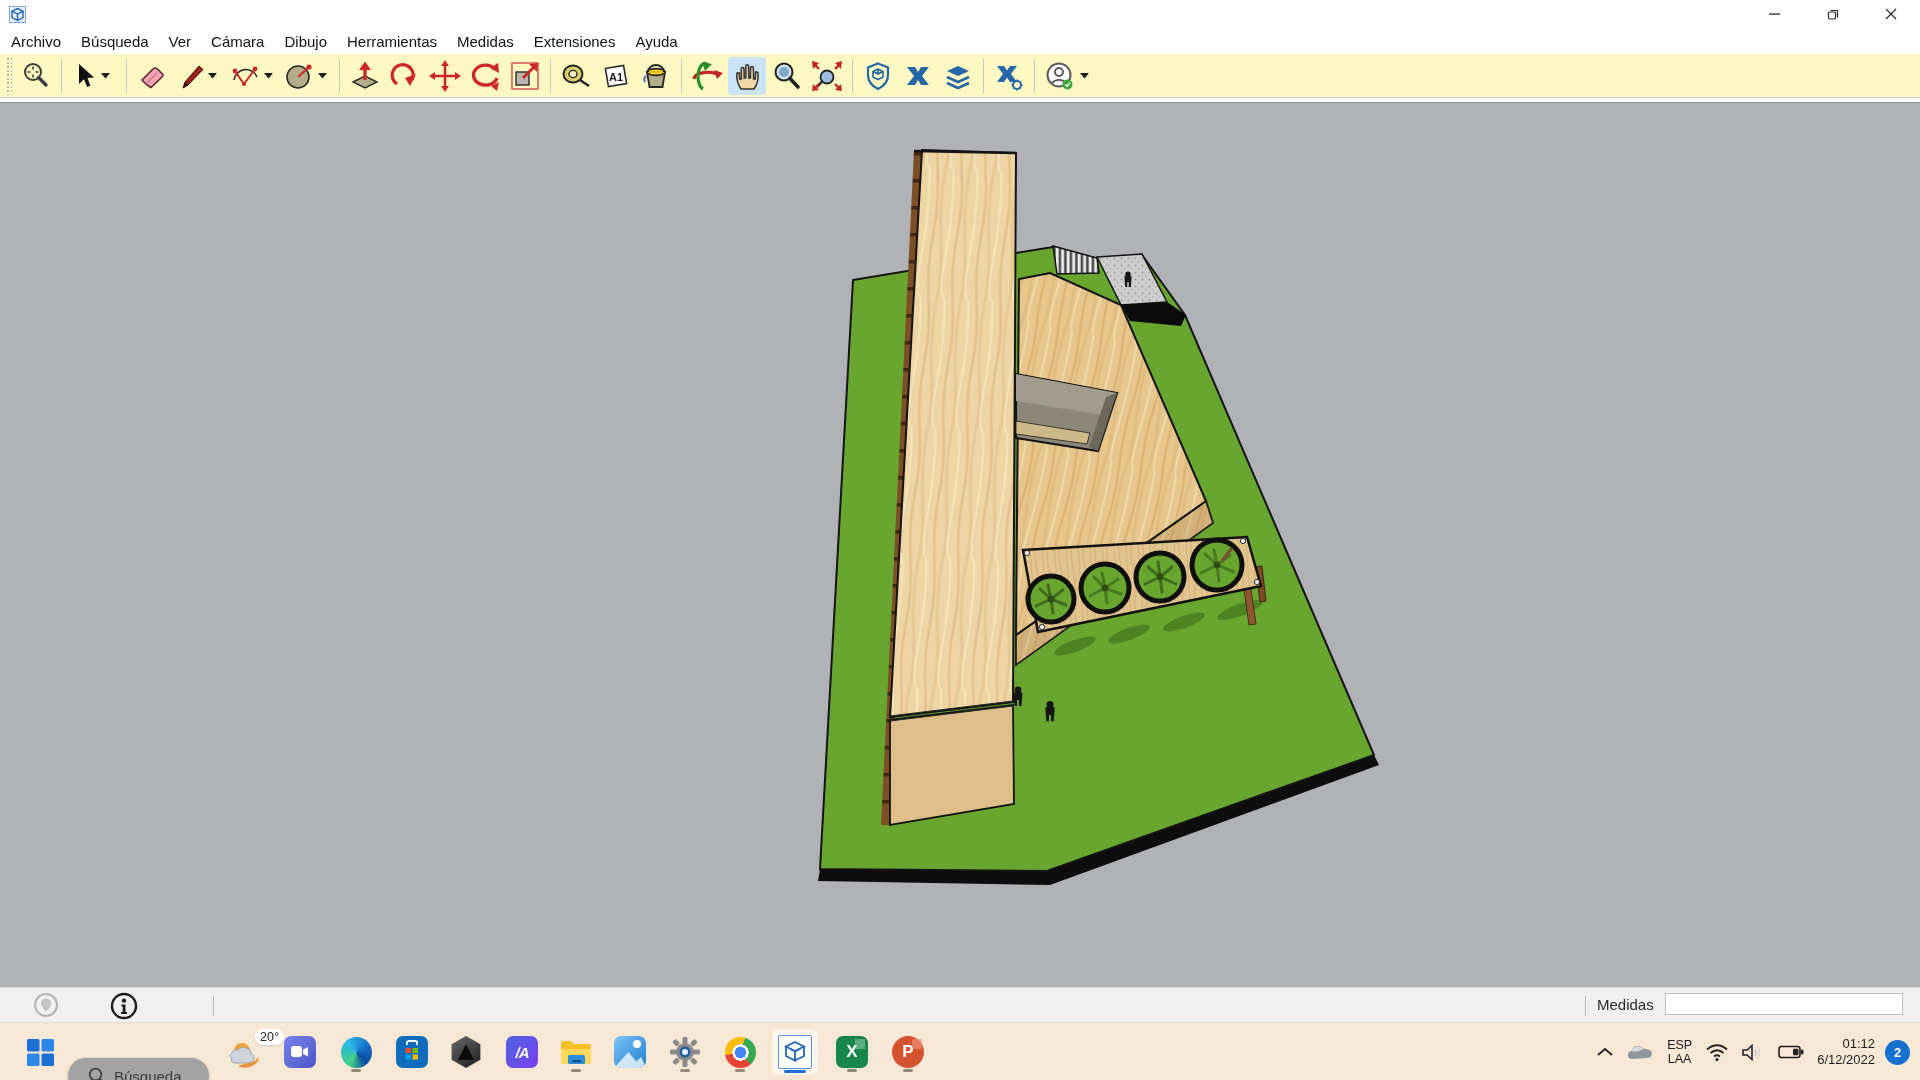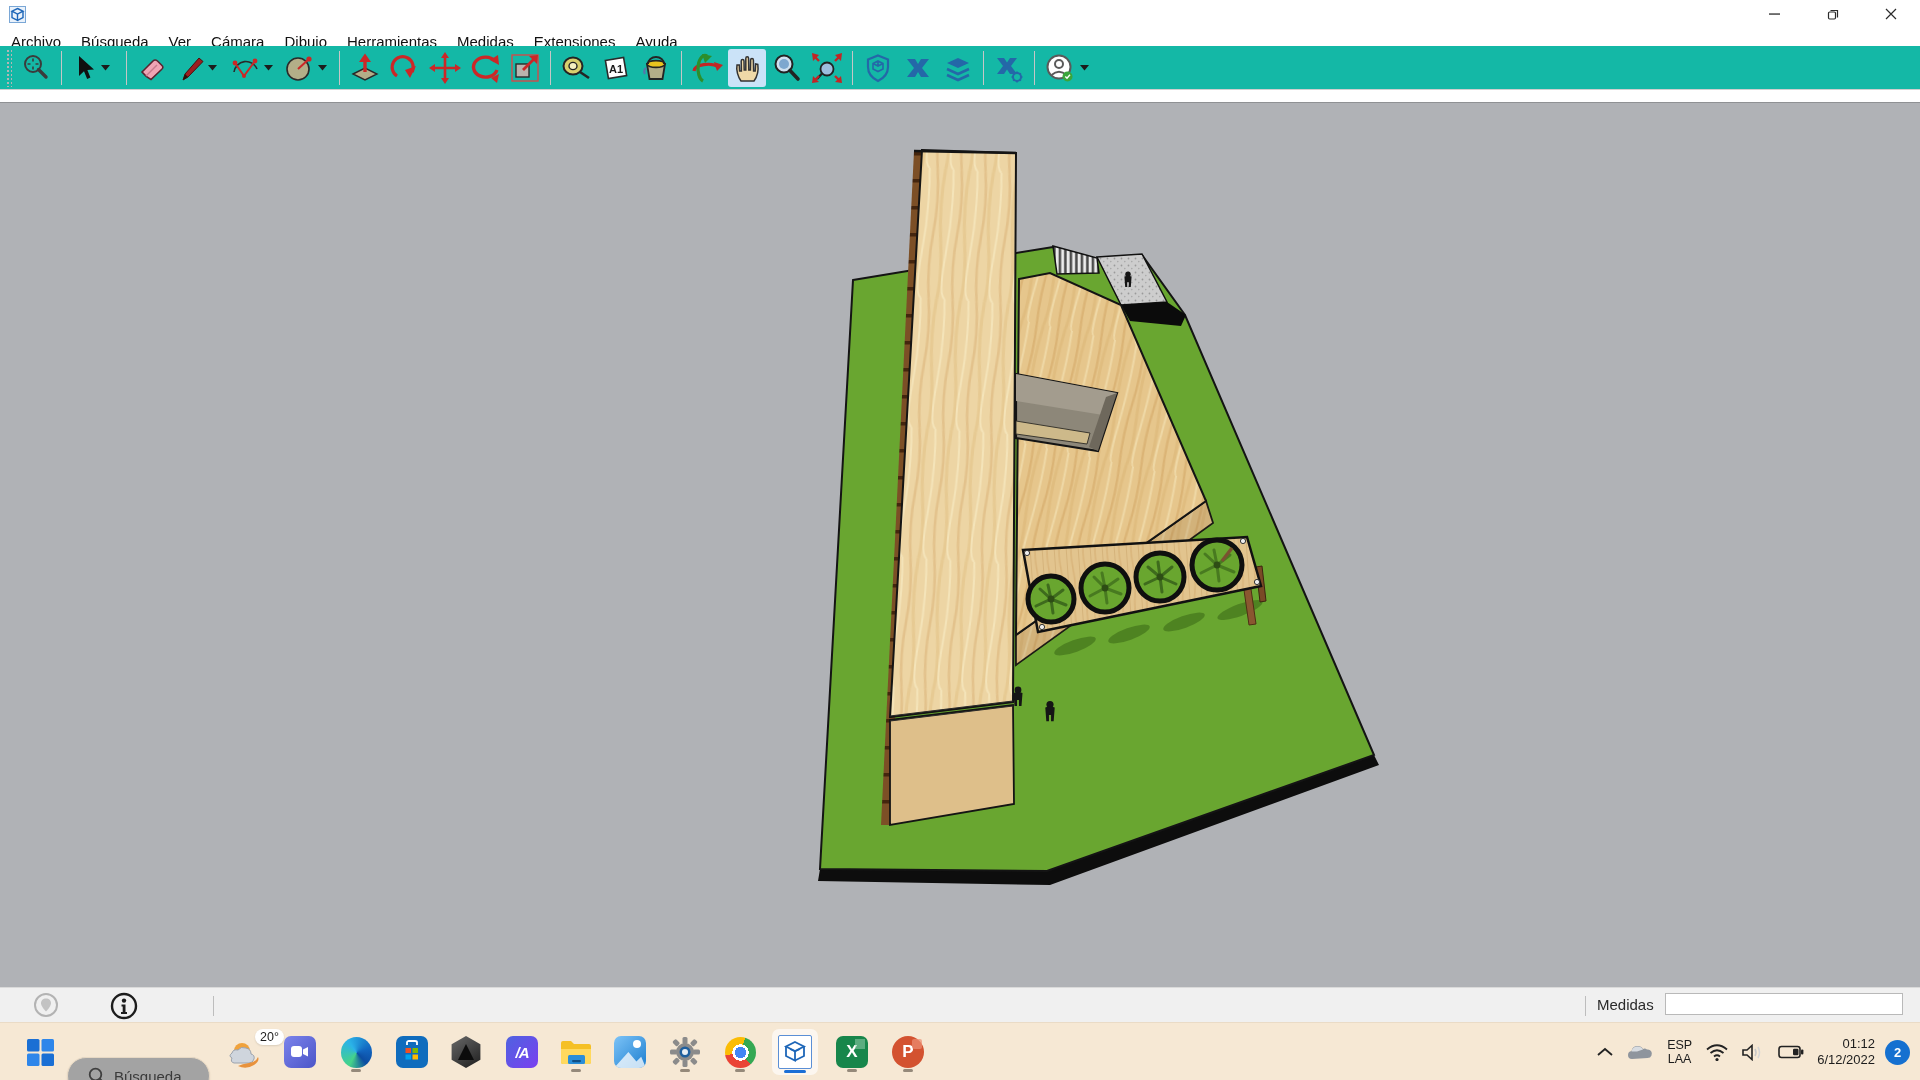--- a/index.html
+++ b/index.html
@@ -8,21 +8,21 @@
   .titlebar{position:absolute;left:0;top:0;width:1920px;height:28px;background:#fff;display:flex;align-items:center;}
   .titlebar .appicon{width:17px;height:17px;margin:0 8px 0 9px;}
   .titlebar .title{font-size:13px;color:#1b1b1b;white-space:nowrap;}
   .wincontrols{position:absolute;right:0;top:0;height:28px;display:flex;}
   .wbtn{width:58px;height:28px;display:flex;align-items:center;justify-content:center;background:transparent;border:none;}
   
   .menubar{position:absolute;left:0;top:28px;width:1920px;height:26px;background:#fff;display:flex;align-items:center;border-bottom:1px solid #e9e9e9;}
   .menubar .mitem{font-size:15px;color:#111;margin:0 10px;cursor:default;}
   .menubar .mitem:first-child{margin-left:11px;}
   
-  .toolbar{position:absolute;left:0;top:46px;width:1920px;height:44px;background:#14b8a6;display:flex;align-items:center;border-bottom:1px solid #cfcfcf;box-sizing:border-box;}
+  .toolbar{position:absolute;left:0;top:54px;width:1920px;height:44px;background:#fef9c3;display:flex;align-items:center;border-bottom:1px solid #cfcfcf;box-sizing:border-box;}
   .grip{width:6px;height:38px;margin:0 4px 0 6px;background-image:radial-gradient(#b5b5b5 1px,transparent 1.2px);background-size:4px 4px;}
   .tb{position:relative;width:38px;height:38px;border:none;background:transparent;display:flex;align-items:center;justify-content:center;padding:0;margin:0 1px;}
   .tb.wide{width:52px;justify-content:flex-start;padding-left:3px;}
   .tb.active{background:#cbe3f8;border-radius:3px;}
   .tb svg{display:block;}
   .caret{margin-left:4px;}
   .sep{width:1px;height:34px;background:#c6c6c6;margin:0 5px;}
   
   .viewport{position:absolute;left:0;top:102px;width:1920px;height:885px;background:#b0b2b6;border-top:1px solid #8f9194;box-sizing:border-box;}
   

